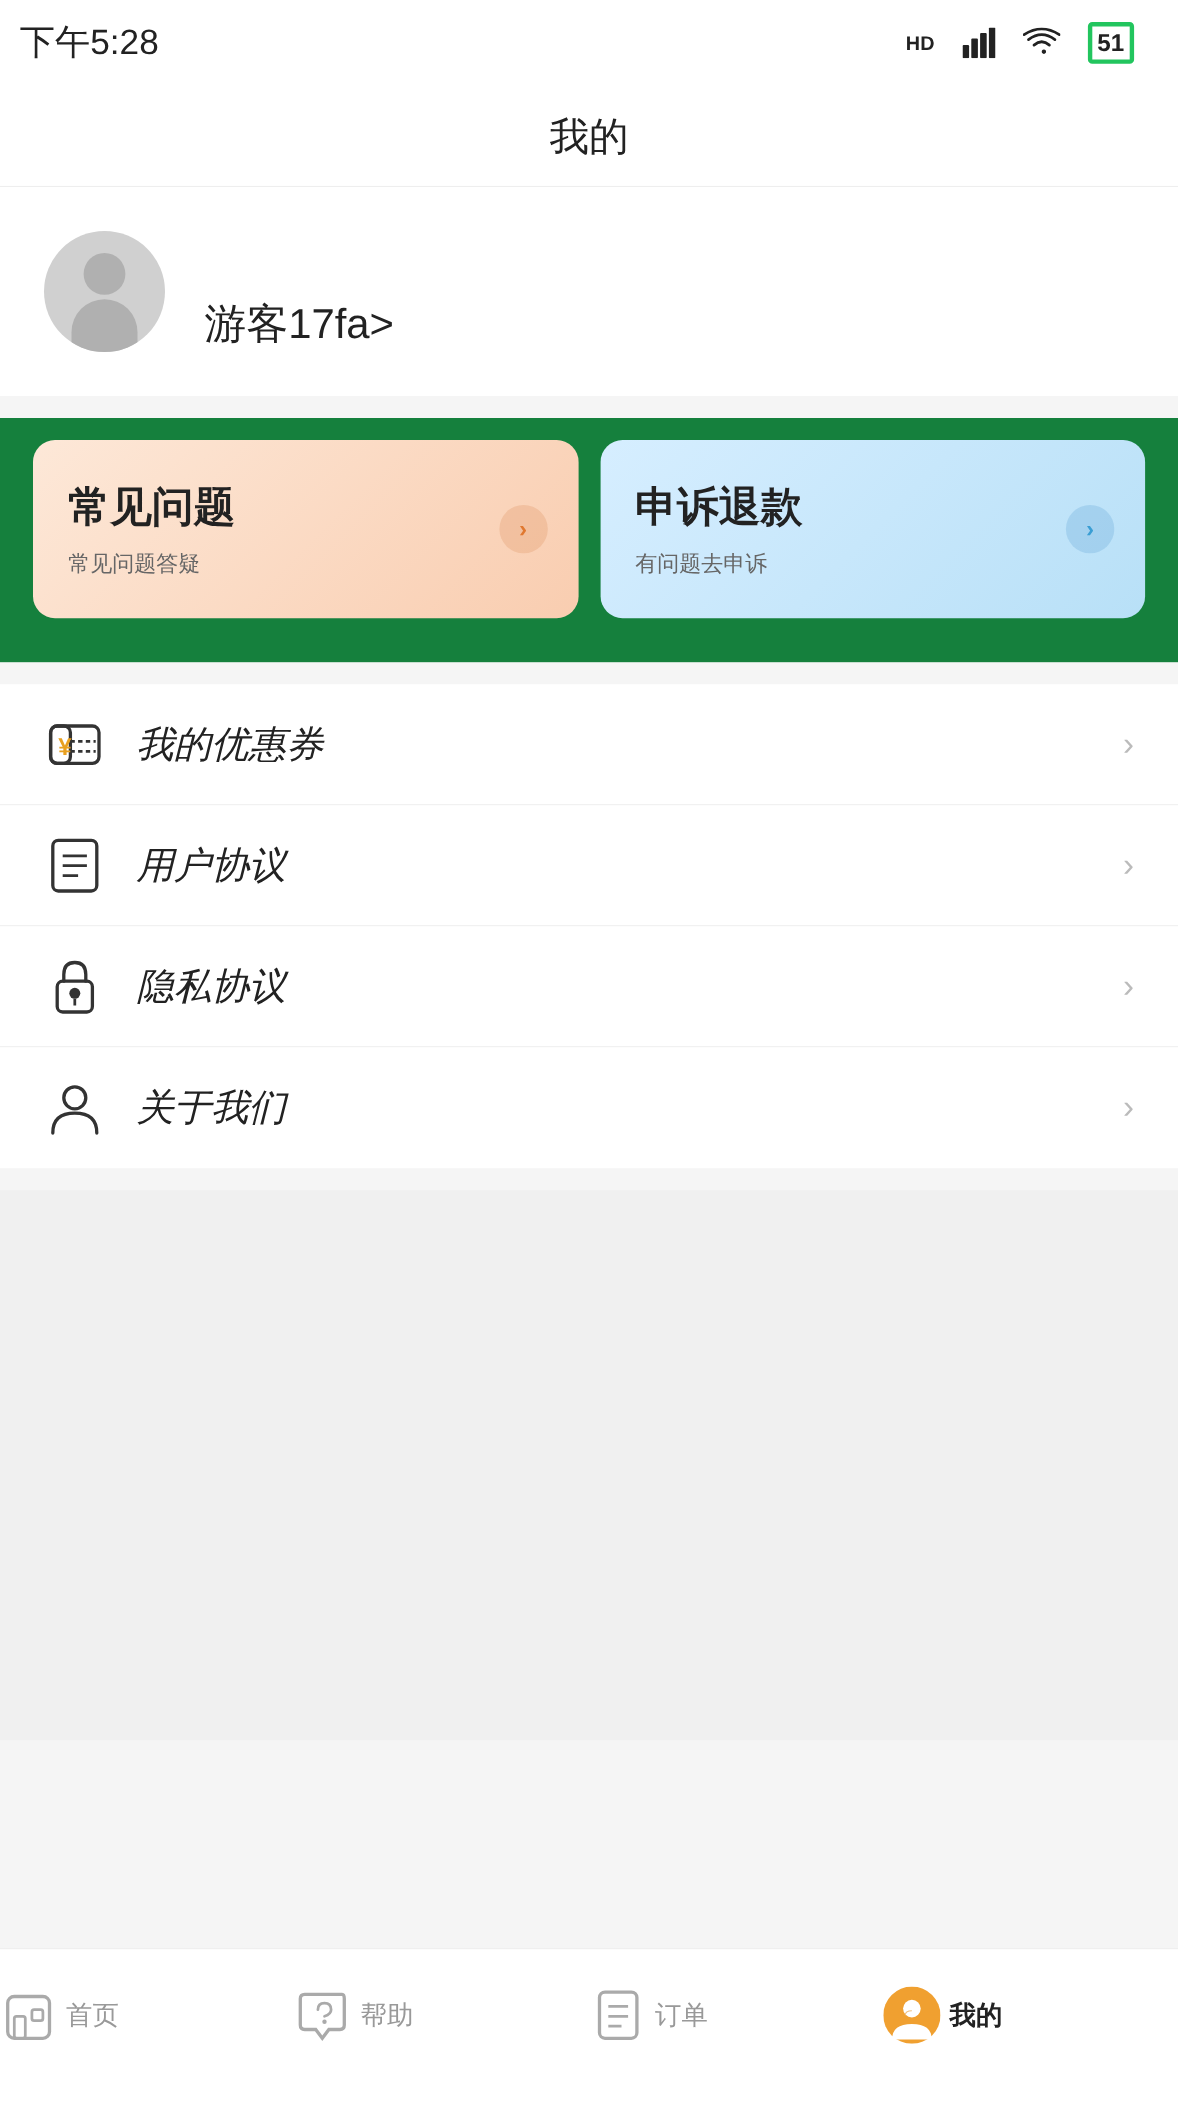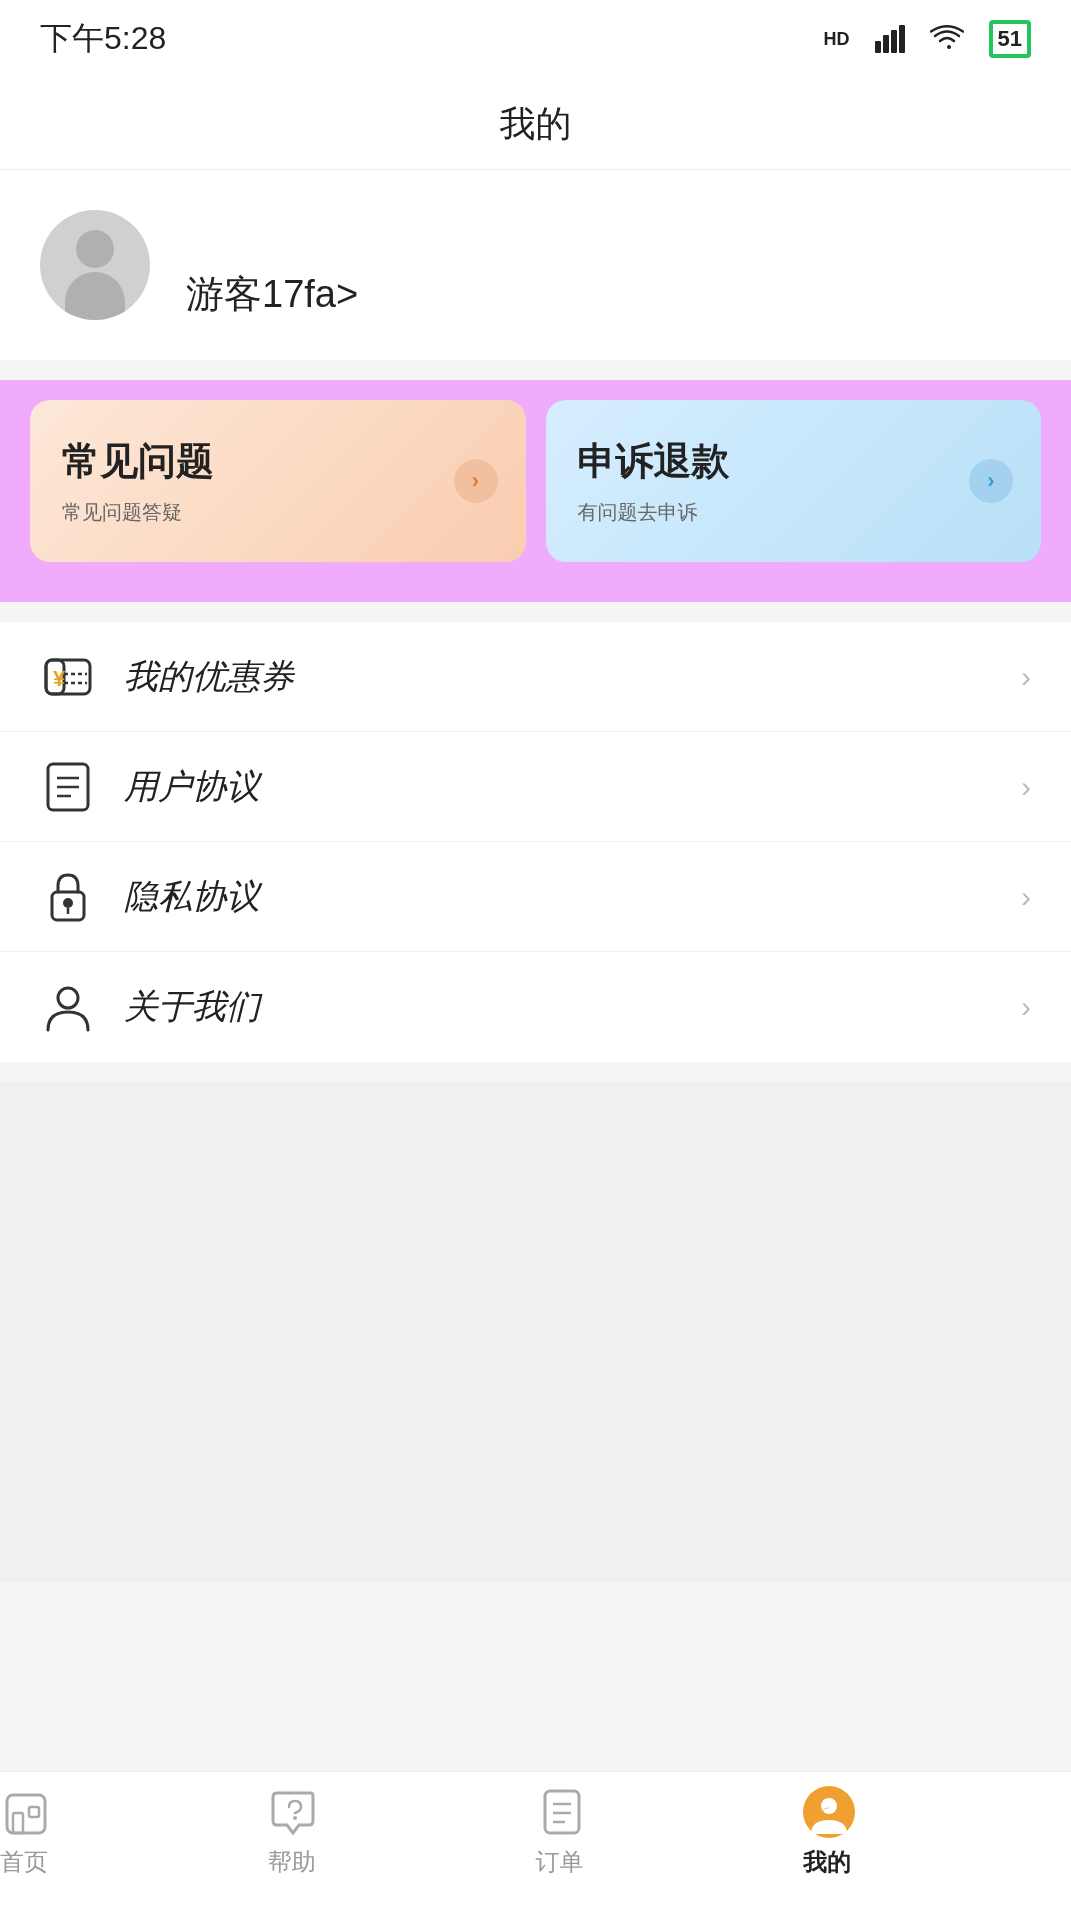--- a/index.html
+++ b/index.html
@@ -17,21 +17,21 @@
       position: relative;
       overflow-x: hidden;
     }
 
     
     .status-bar {
       background: #fff;
       display: flex;
       justify-content: space-between;
       align-items: center;
-      padding: 18px 40px 10px 40px;
+      padding: 18px 40px 10px 18px;
       height: 70px;
     }
 
     .status-time {
       font-size: 32px;
       font-weight: 500;
       color: #222;
     }
 
     .status-icons {
@@ -114,21 +114,21 @@
     }
 
     .username-text {
       font-size: 38px;
       color: #222;
       font-weight: 400;
     }
 
     
     .cards-section {
-      background: #f0abfc;
+      background: #15803d;
       display: flex;
       gap: 20px;
       padding: 20px 30px 40px 30px;
       margin-bottom: 20px;
     }
 
     .card {
       flex: 1;
       border-radius: 20px;
       padding: 36px 32px;
@@ -243,21 +243,22 @@
       background: #fff;
       border-top: 1px solid #eee;
       display: flex;
       align-items: center;
       justify-content: space-around;
       padding-bottom: 20px;
     }
 
     .nav-item {
       display: flex;
-      flex-direction: column;
+      flex-direction: row;
+      align-items: center;
       gap: 8px;
       cursor: pointer;
       flex: 1;
     }
 
     .nav-icon {
       width: 52px;
       height: 52px;
       display: flex;
       align-items: center;

